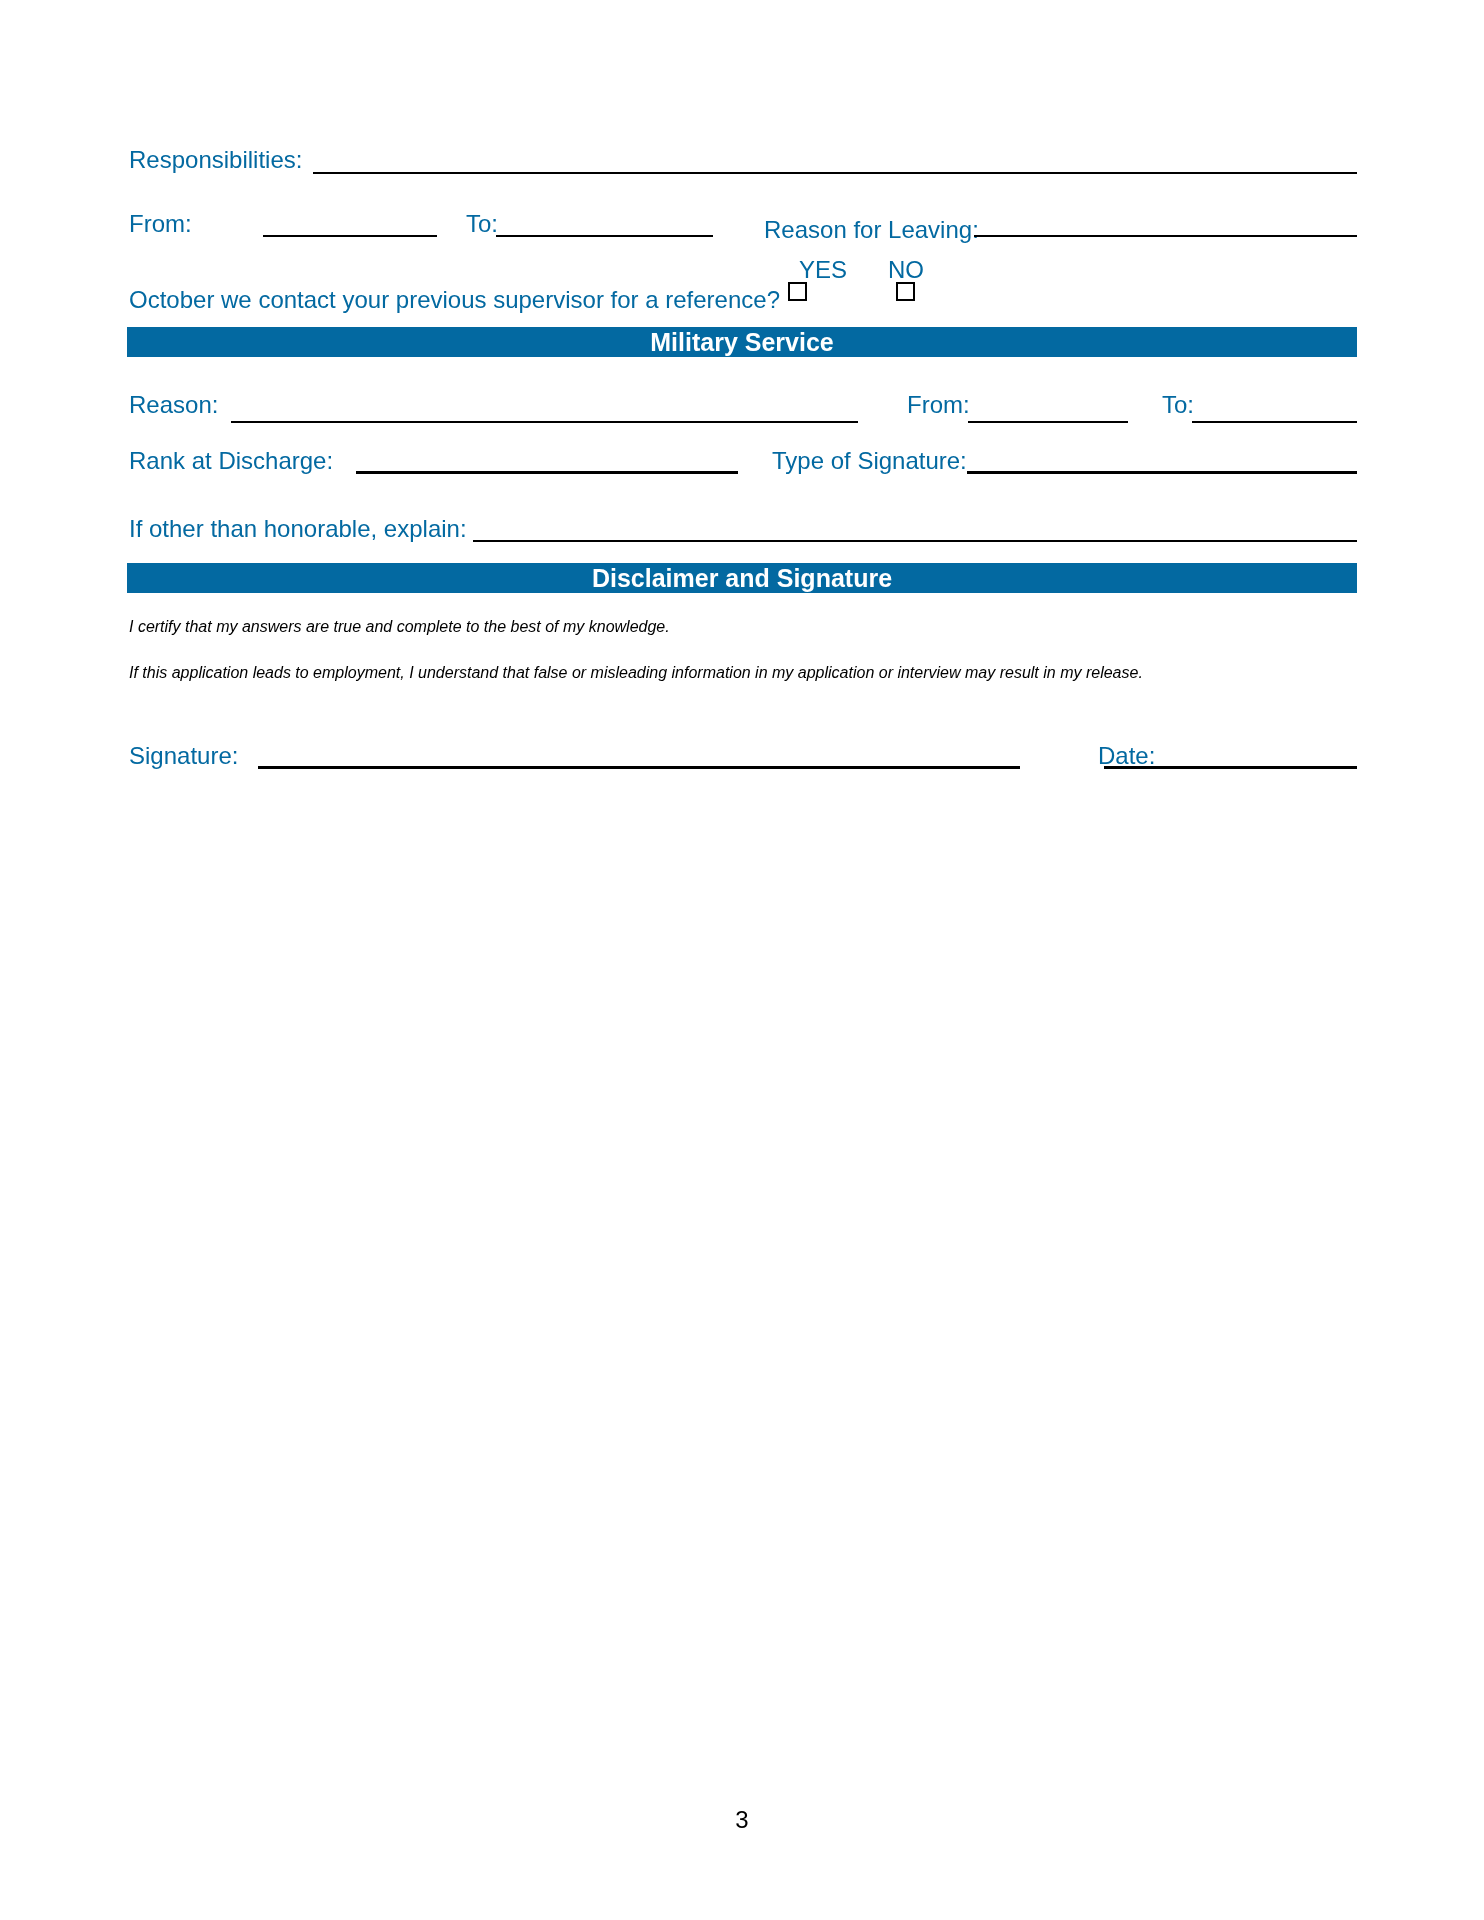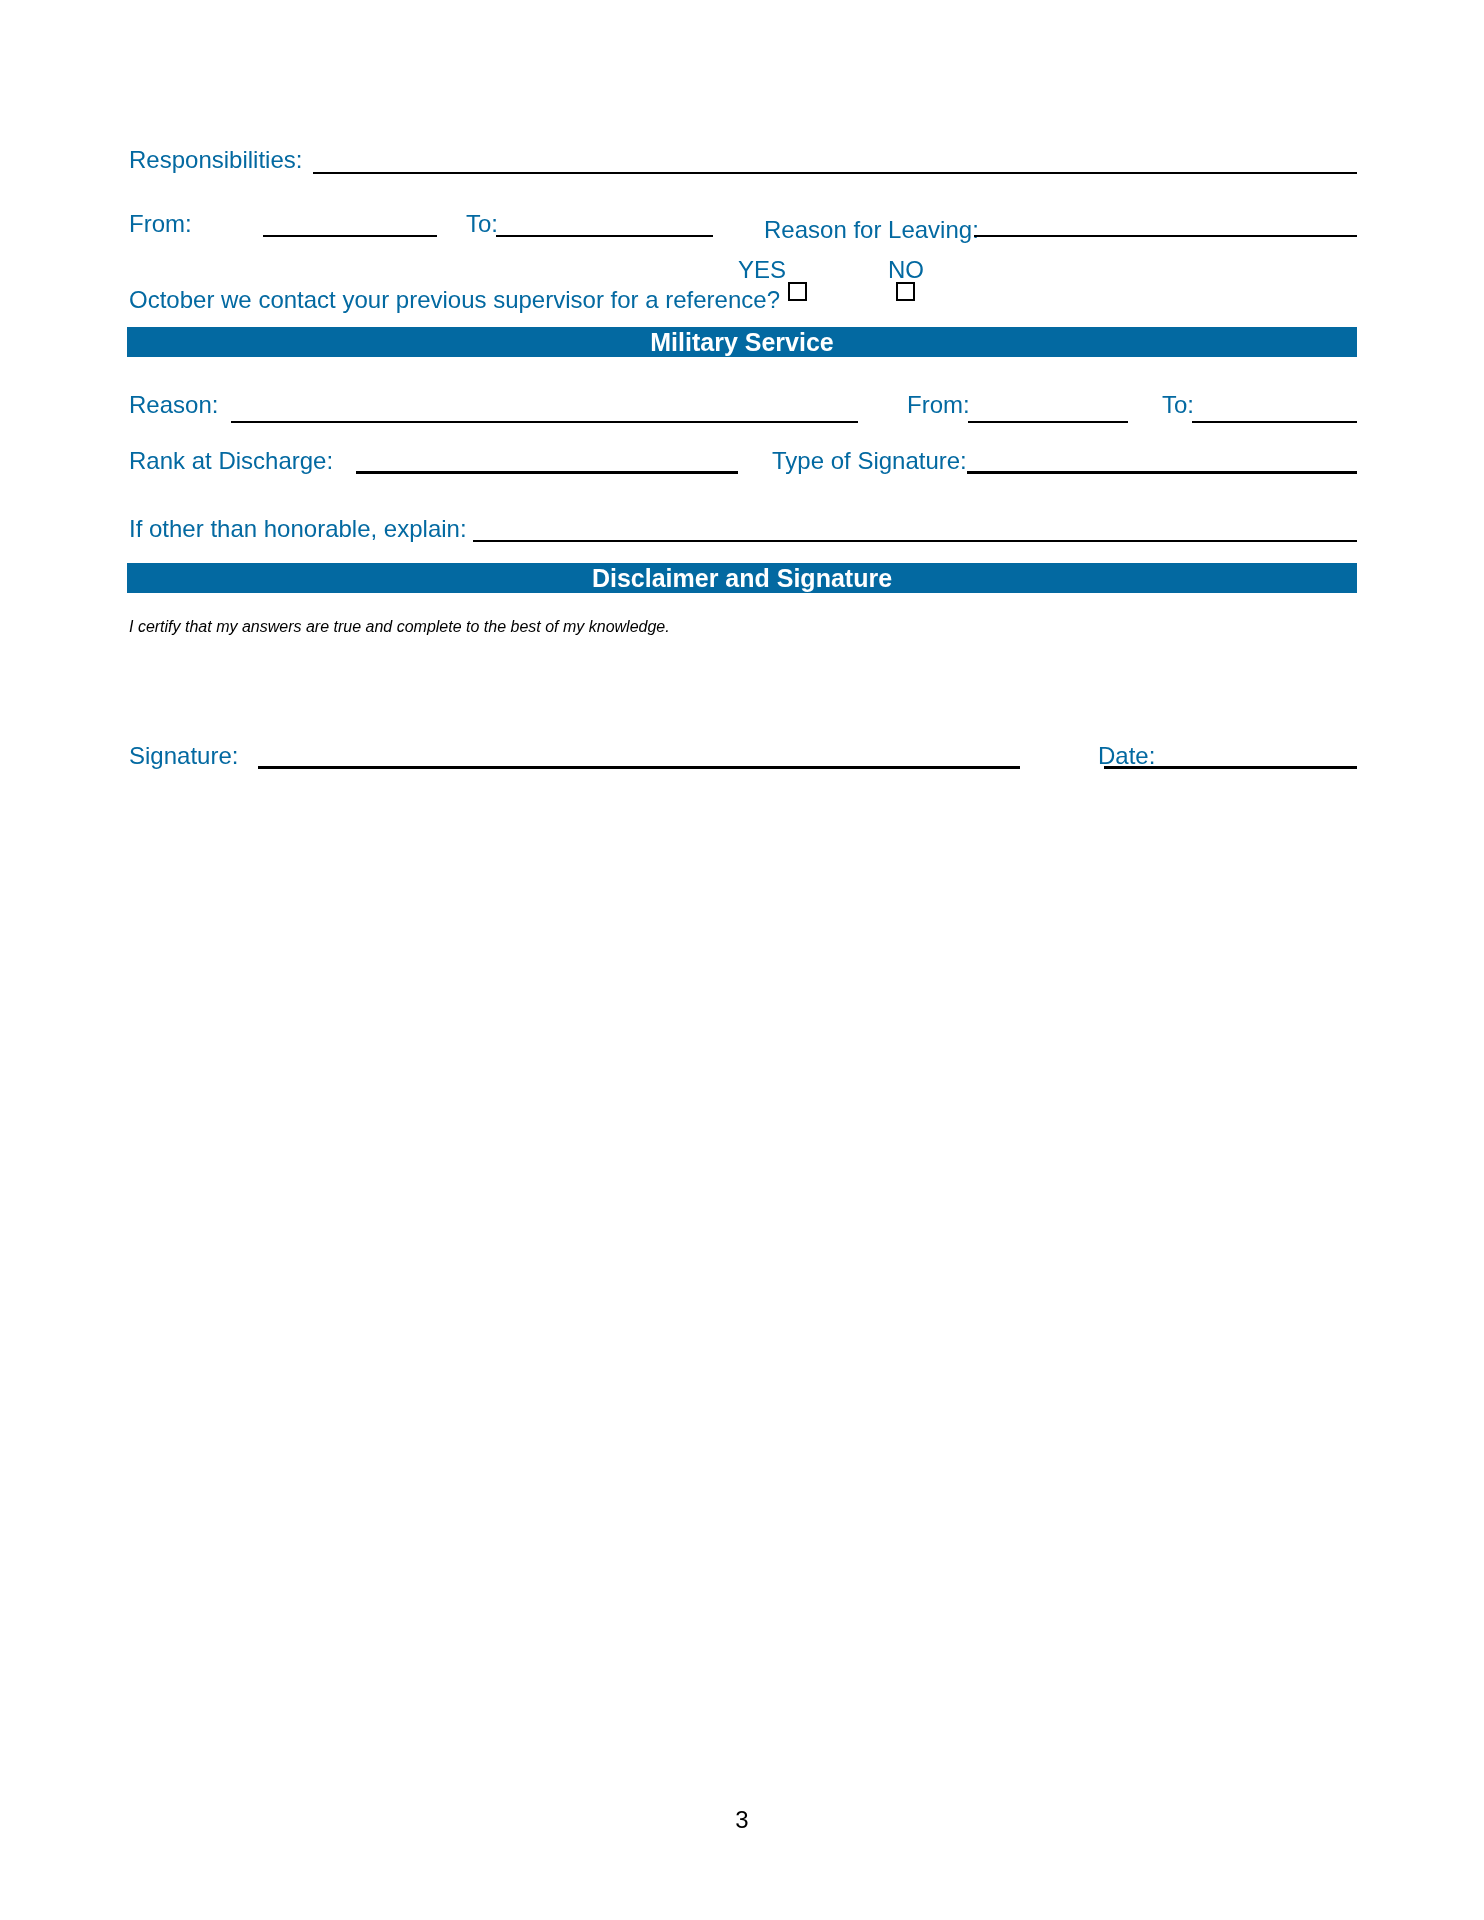--- a/index.html
+++ b/index.html
@@ -75,21 +75,21 @@
 
   <span class="label" style="left:129px; top:210px;">From:</span>
   <div class="field-line" style="left:263px; top:235px; width:174px;"></div>
 
   <span class="label" style="left:466px; top:210px;">To:</span>
   <div class="field-line" style="left:496px; top:235px; width:217px;"></div>
 
   <span class="label" style="left:764px; top:216px;">Reason for Leaving:</span>
   <div class="field-line" style="left:974px; top:235px; width:383px;"></div>
 
-  <span class="label" style="left:738px; top:256px;">YES</span>
+  <span class="label" style="left:799px; top:256px;">YES</span>
   <span class="label" style="left:888px; top:256px;">NO</span>
 
   <span class="label" style="left:129px; top:286px;">October we contact your previous supervisor for a reference?</span>
   <div class="checkbox" style="left:788px; top:282px;"></div>
   <div class="checkbox" style="left:896px; top:282px;"></div>
 
   <div class="section-bar" style="top:327px;">
     <span class="bar-title">Military Service</span>
   </div>
 
@@ -110,20 +110,21 @@
 
   <span class="label" style="left:129px; top:515px;">If other than honorable, explain:</span>
   <div class="field-line" style="left:473px; top:540px; width:884px;"></div>
 
   <div class="section-bar" style="top:563px;">
     <span class="bar-title">Disclaimer and Signature</span>
   </div>
 
   <div class="italic-para" style="left:129px; top:610px; width:1240px;">I certify that my answers are true and complete to the best of my knowledge.</div>
 
+  <div class="italic-para" style="left:129px; top:656px; width:1240px;">If this application leads to employment, I understand that false or misleading information in my application or interview may result in my release.</div>
 
   <span class="label" style="left:129px; top:742px;">Signature:</span>
   <div class="field-line thick" style="left:258px; top:766px; width:762px;"></div>
 
   <span class="label" style="left:1098px; top:742px;">Date:</span>
   <div class="field-line thick" style="left:1104px; top:766px; width:253px;"></div>
 
   <div class="page-number" style="top:1806px;">3</div>
 
 </div>

